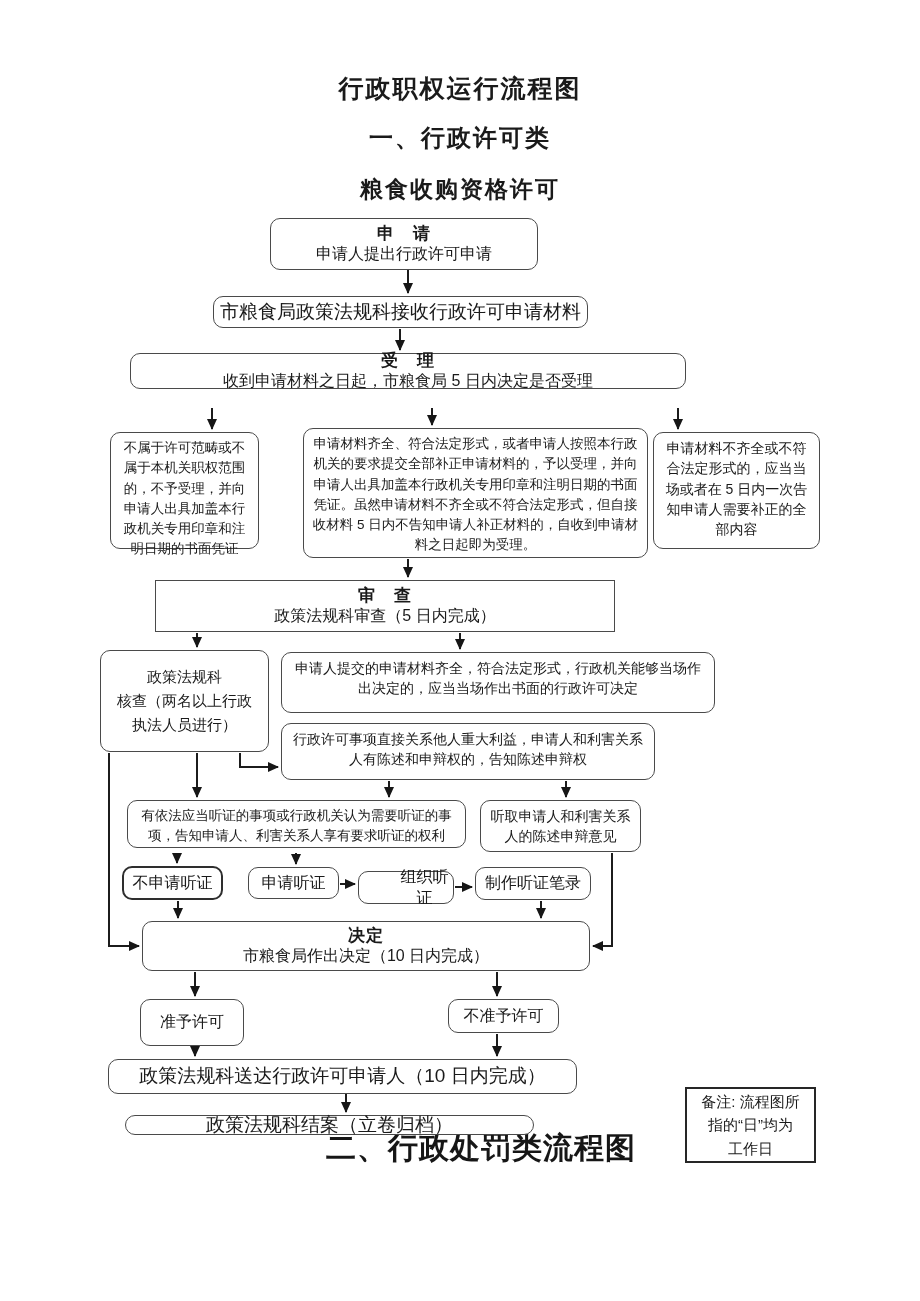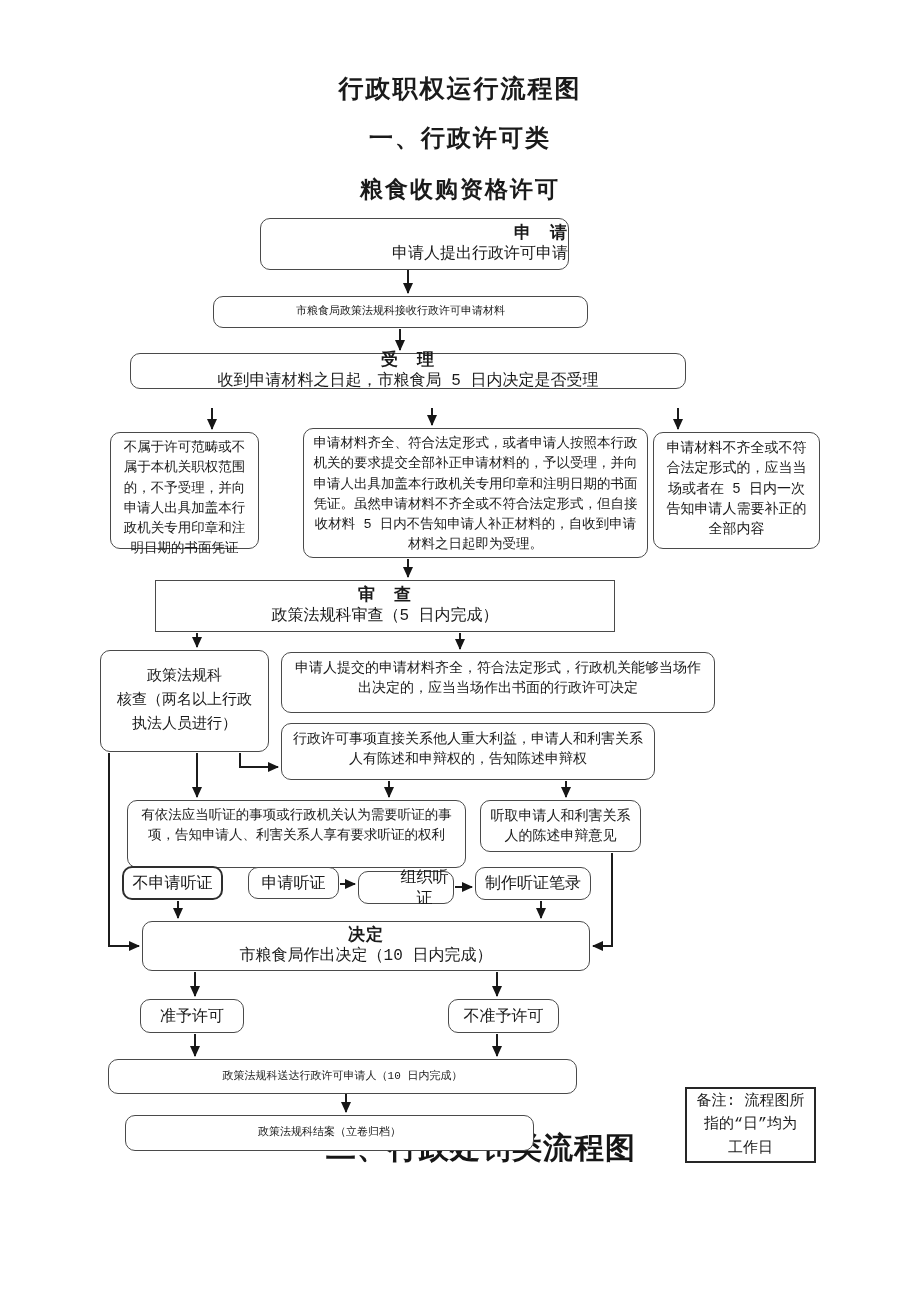--- a/index.html
+++ b/index.html
@@ -1,21 +1,21 @@
 <!DOCTYPE html>
 <html><head>
 <meta charset="utf-8">
 <style>
   html,body{margin:0;padding:0;background:#e9e9e9;}
   .page{
     position:relative;
     width:920px;height:1301px;
     background:#ffffff;
     margin:0 auto;
-    font-family:Liberation Mono, monospace;
+    font-family:Liberation Sans, sans-serif;
     color:#1a1a1a;
     overflow:hidden;
   }
   .title{
     position:absolute;left:0;width:920px;text-align:center;
     font-weight:bold;letter-spacing:2px;
   }
   .t1{top:72px;font-size:25px;}
   .t2{top:122px;font-size:24px;}
   .t3{top:174px;font-size:23px;}
@@ -28,21 +28,21 @@
   .box{
     position:absolute;background:#ffffff;
     border:1.6px solid #4a4a4a;border-radius:10px;
     box-sizing:border-box;
     display:flex;flex-direction:column;align-items:center;justify-content:center;
     text-align:center;
   }
   .rect{border-radius:0;}
   .bh{font-weight:bold;font-size:17px;letter-spacing:1px;line-height:1.25;}
   .bb{font-size:16px;line-height:1.3;}
-  .line1{font-size:11px;line-height:1.2;}
+  .line1{font-size:19px;line-height:1.2;}
   .para{
     display:block;text-align:center;
     font-size:13.5px;line-height:1.5;
     padding:5px 8px;
   }
   .para.f14{font-size:14px;line-height:1.45;}
   .small{font-size:16px;}
   .prewrap{white-space:pre-line;}
   .thick{border-width:2px;border-color:#2e2e2e;}
   .note{border:2px solid #262626;border-radius:0;font-size:15px;line-height:1.55;}
@@ -86,21 +86,21 @@
       <path d="M541,901 L541,918" marker-end="url(#arw)"></path>
       <path d="M612,853 L612,946 L593,946" marker-end="url(#arw)"></path>
       <path d="M195,972 L195,996" marker-end="url(#arw)"></path>
       <path d="M497,972 L497,996" marker-end="url(#arw)"></path>
       <path d="M195,1034 L195,1056" marker-end="url(#arw)"></path>
       <path d="M497,1034 L497,1056" marker-end="url(#arw)"></path>
       <path d="M346,1094 L346,1112" marker-end="url(#arw)"></path>
     </g>
   </svg>
 
-  <div class="box" style="left:260px;top:218px;width:309px;height:52px;align-items:flex-end;">
+  <div class="box" style="left:270px;top:218px;width:268px;height:52px;">
     <div class="bh">申　请</div>
     <div class="bb">申请人提出行政许可申请</div>
   </div>
 
   <div class="box" style="left:213px;top:296px;width:375px;height:32px;">
     <div class="line1">市粮食局政策法规科接收行政许可申请材料</div>
   </div>
 
   <div class="box" style="left:130px;top:353px;width:556px;height:36px;">
     <div class="bh">受　理</div>
@@ -119,46 +119,46 @@
   </div>
 
   <div class="box prewrap" style="left:100px;top:650px;width:169px;height:102px;font-size:15px;line-height:1.6;">政策法规科
 核查（两名以上行政
 执法人员进行）</div>
 
   <div class="box para f14" style="left:281px;top:652px;width:434px;height:61px;">申请人提交的申请材料齐全，符合法定形式，行政机关能够当场作出决定的，应当当场作出书面的行政许可决定</div>
 
   <div class="box para f14" style="left:281px;top:723px;width:374px;height:57px;">行政许可事项直接关系他人重大利益，申请人和利害关系人有陈述和申辩权的，告知陈述申辩权</div>
 
-  <div class="box para" style="left:127px;top:800px;width:339px;height:68px;">有依法应当听证的事项或行政机关认为需要听证的事项，告知申请人、利害关系人享有要求听证的权利</div>
+  <div class="box para" style="left:127px;top:800px;width:339px;height:48px;">有依法应当听证的事项或行政机关认为需要听证的事项，告知申请人、利害关系人享有要求听证的权利</div>
 
   <div class="box para f14" style="left:480px;top:800px;width:161px;height:52px;">听取申请人和利害关系人的陈述申辩意见</div>
 
   <div class="box small thick" style="left:122px;top:866px;width:101px;height:34px;">不申请听证</div>
 
   <div class="box small" style="left:248px;top:867px;width:91px;height:32px;">申请听证</div>
 
   <div class="box small" style="left:358px;top:871px;width:96px;height:33px;padding-left:37px;">组织听证</div>
 
   <div class="box small" style="left:475px;top:867px;width:116px;height:33px;">制作听证笔录</div>
 
   <div class="box" style="left:142px;top:921px;width:448px;height:50px;">
     <div class="bh">决定</div>
     <div class="bb">市粮食局作出决定（10 日内完成）</div>
   </div>
 
-  <div class="box small" style="left:140px;top:999px;width:104px;height:34px;">准予许可</div>
+  <div class="box small" style="left:140px;top:999px;width:104px;height:47px;">准予许可</div>
 
   <div class="box small" style="left:448px;top:999px;width:111px;height:34px;">不准予许可</div>
 
   <div class="box" style="left:108px;top:1059px;width:469px;height:35px;">
     <div class="line1">政策法规科送达行政许可申请人（10 日内完成）</div>
   </div>
 
-  <div class="box" style="left:125px;top:1115px;width:409px;height:36px;">
+  <div class="box" style="left:125px;top:1115px;width:409px;height:20px;">
     <div class="line1">政策法规科结案（立卷归档）</div>
   </div>
 
   <div class="box note prewrap" style="left:685px;top:1087px;width:131px;height:76px;">备注: 流程图所
 指的“日”均为
 工作日</div>
 
 </div>
 
 </body></html>

